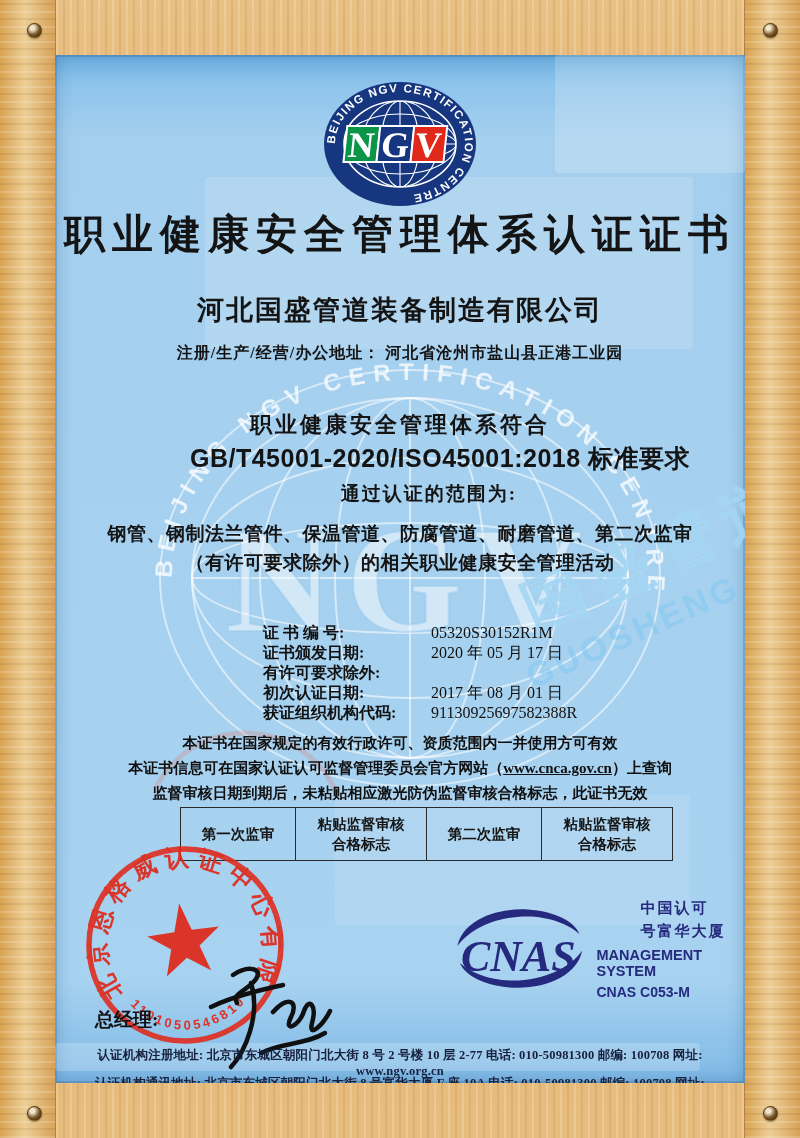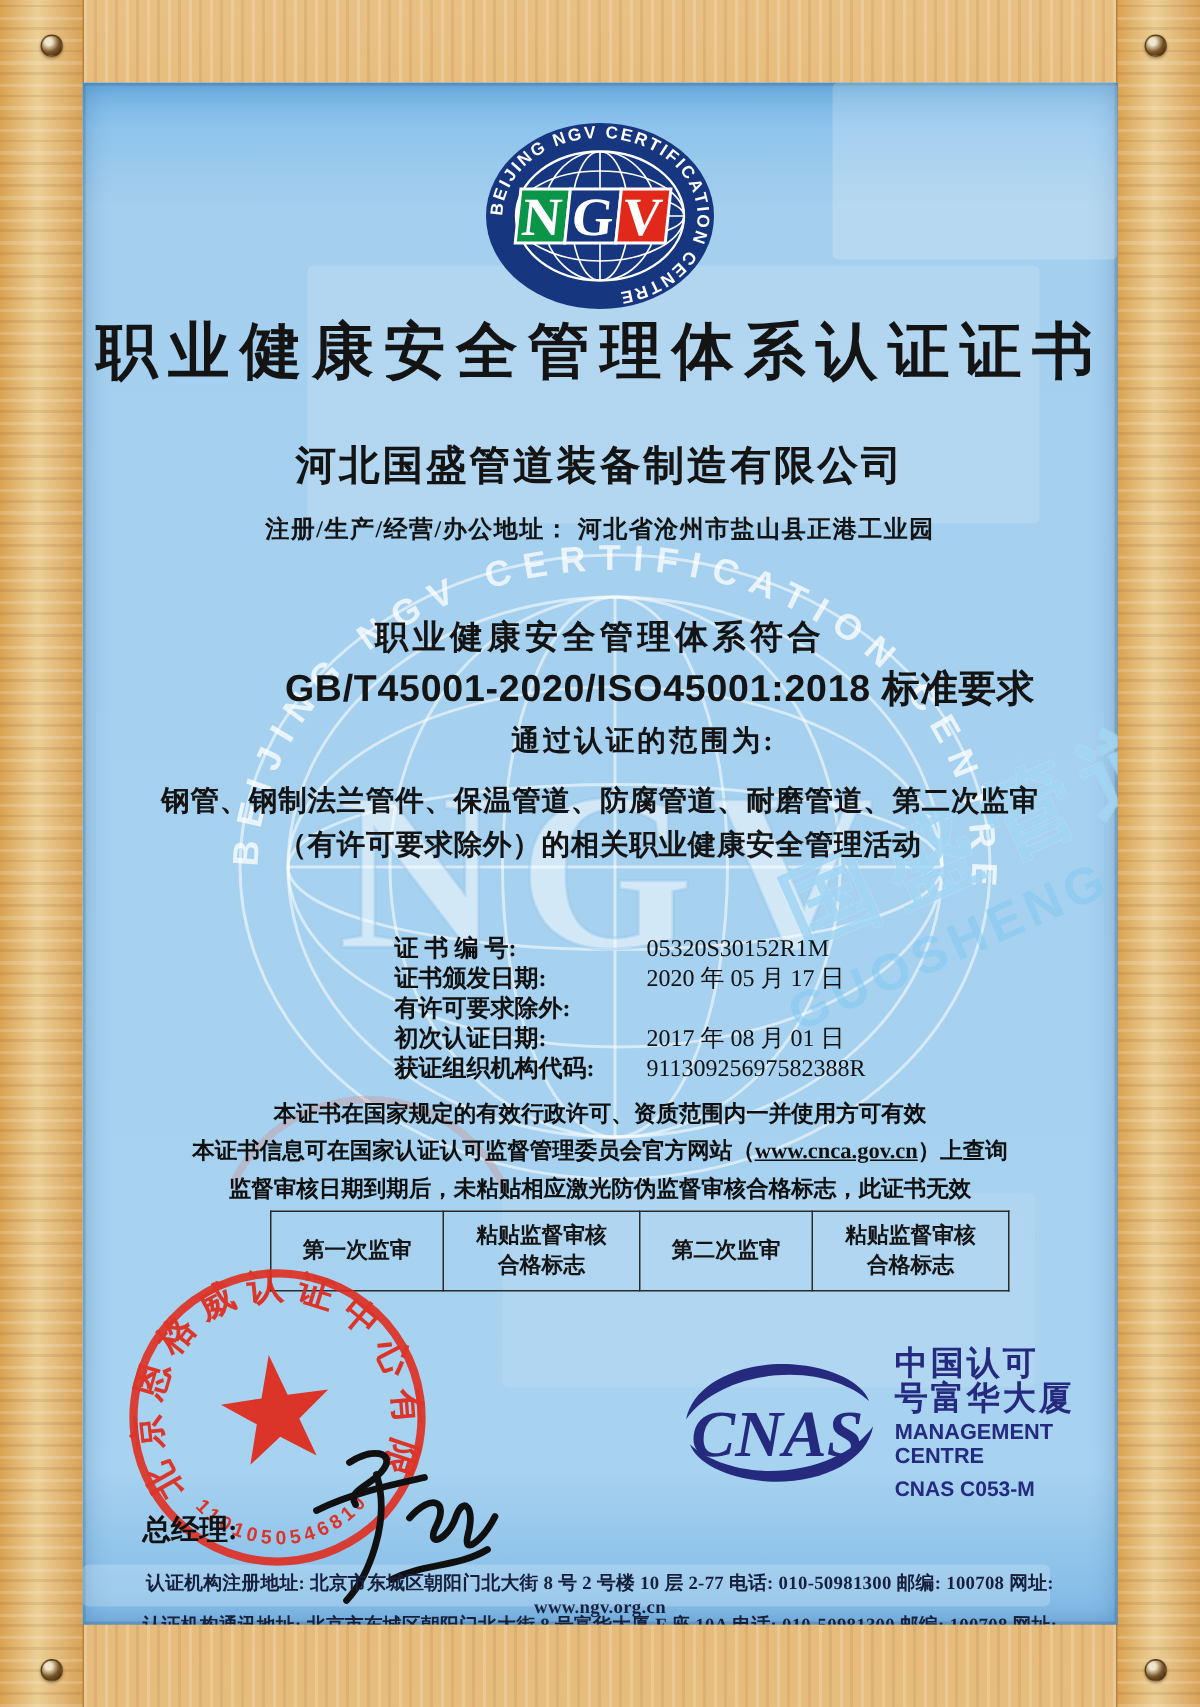--- a/index.html
+++ b/index.html
@@ -52,21 +52,21 @@
   .audit{position:absolute;left:125px;top:752px;border-collapse:collapse;border-radius:20px;}
   .audit td{border:1.4px solid #2a2a2a;text-align:center;vertical-align:middle;
     font-size:14.5px;font-weight:bold;color:#151515;white-space:pre-line;line-height:20px;height:52px;padding:0 6px;}
   .audit td.narrow{width:102px;} .audit td.wideCell{width:118px;}
   
   .seal{position:absolute;left:28px;top:788px;transform:rotate(-8deg);opacity:.93;}
   .gm{position:absolute;left:40px;top:952px;font-size:19px;font-weight:bold;color:#111;}
   .sig{position:absolute;left:148px;top:902px;}
   .cnas{position:absolute;left:398px;top:842px;display:flex;align-items:center;}
   .cnas-text{margin-left:10px;color:#252a7e;}
-  .cnas-cn{font-size:22px;font-weight:bold;line-height:23px;letter-spacing:2px;}
+  .cnas-cn{font-size:15px;font-weight:bold;line-height:23px;letter-spacing:2px;margin-left:44px;}
   .cnas-en1{font-size:14.5px;font-weight:bold;font-family:"Liberation Sans",sans-serif;margin-top:4px;}
   .cnas-en2{font-size:14px;font-weight:bold;font-family:"Liberation Sans",sans-serif;margin-top:5px;}
   
   .footer1,.footer2{position:absolute;left:0;width:100%;text-align:center;
     font-size:12.5px;font-weight:bold;color:#16203c;letter-spacing:.2px;}
   .footer1{top:992px;} .footer2{top:1020px;}
 </style>
 </head>
 <body>
 
@@ -220,21 +220,21 @@
 
     <div class="cnas">
       <svg width="152" height="96" viewBox="0 0 152 96">
         <path d="M5,45 C10,18 45,1 85,3 C116,5 139,17 144,31 C132,20 110,11 84,11 C48,11 18,26 5,45 Z" fill="#252a7e"></path>
         <path d="M147,50 C142,77 107,94 67,92 C36,90 13,78 8,64 C20,75 42,84 68,84 C104,84 134,69 147,50 Z" fill="#252a7e"></path>
         <text x="9" y="73" font-size="50" font-weight="bold" font-style="italic" fill="#252a7e" font-family="Liberation Serif, serif">CNAS</text>
       </svg>
       <div class="cnas-text">
         <div class="cnas-cn">中国认可</div>
         <div class="cnas-cn">号富华大厦</div>
-        <div class="cnas-en1">MANAGEMENT CENTRE</div>
+        <div class="cnas-en1">MANAGEMENT SYSTEM</div>
         <div class="cnas-en2">CNAS C053-M</div>
       </div>
     </div>
 
     <div class="footer1">认证机构注册地址: 北京市东城区朝阳门北大街 8 号 2 号楼 10 层 2-77 电话: 010-50981300 邮编: 100708 网址: www.ngv.org.cn</div>
     <div class="footer2">认证机构通讯地址: 北京市东城区朝阳门北大街 8 号富华大厦 F 座 10A 电话: 010-50981300 邮编: 100708 网址: www.ngv.org.cn</div>
 
   </div>
 </div>
 

